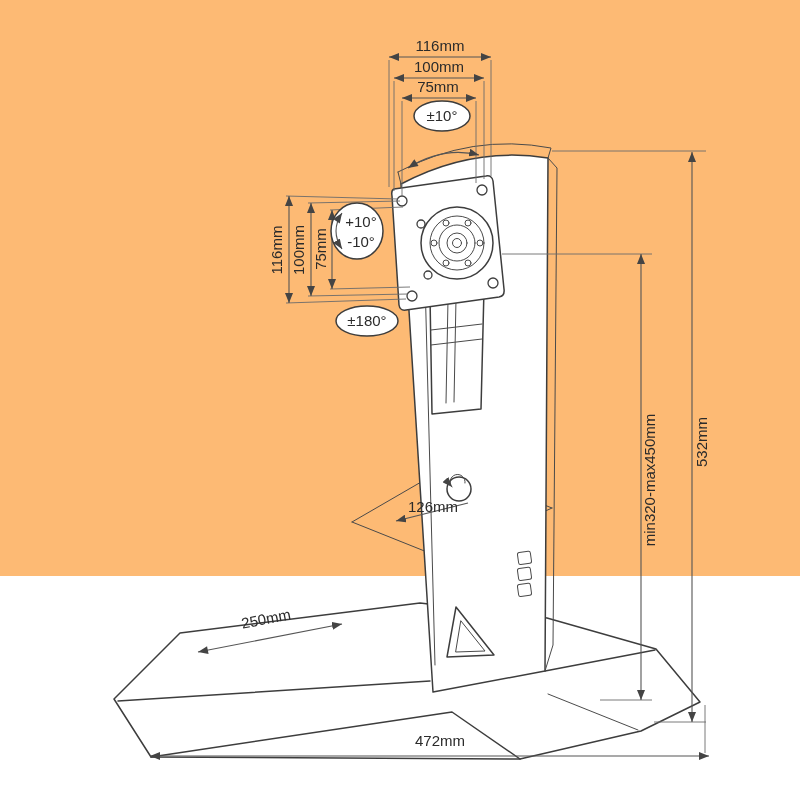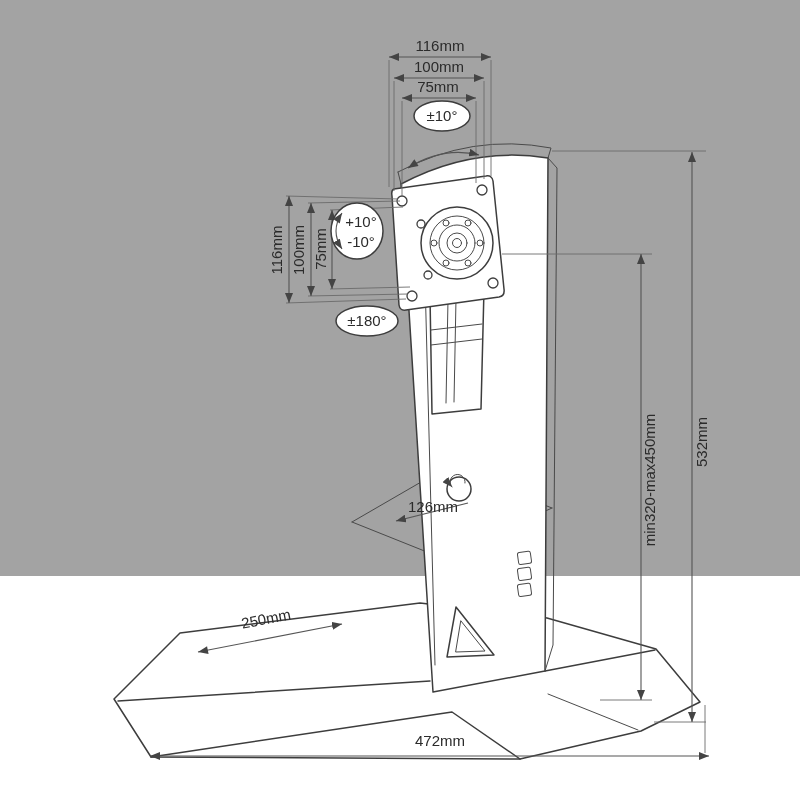--- a/index.html
+++ b/index.html
@@ -1,16 +1,16 @@
 <!DOCTYPE html>
 <html><head>
 <meta charset="utf-8">
 <style>
   html,body{margin:0;padding:0;background:#ffffff;width:800px;height:800px;overflow:hidden;}
-  .stage{width:800px;height:576px;position:relative;background:#a3a3a3;}
+  .stage{width:800px;height:576px;position:relative;background:#fdba74;}
   .ln{fill:none;stroke:#3d3d3d;stroke-width:1.5;stroke-linejoin:round;stroke-linecap:round;}
   .fw{fill:#ffffff;stroke:#3d3d3d;stroke-width:1.5;stroke-linejoin:round;}
   .tn{fill:none;stroke:#4a4a4a;stroke-width:1;stroke-linejoin:round;stroke-linecap:round;}
   .dim{fill:none;stroke:#555555;stroke-width:1.1;}
   .ext{fill:none;stroke:#6b6b6b;stroke-width:0.9;}
   .hole{fill:#ffffff;stroke:#3d3d3d;stroke-width:1.3;}
   .lbl{font:15px "Liberation Sans", sans-serif;fill:#2b2b2b;}
 </style>
 </head>
 <body>

